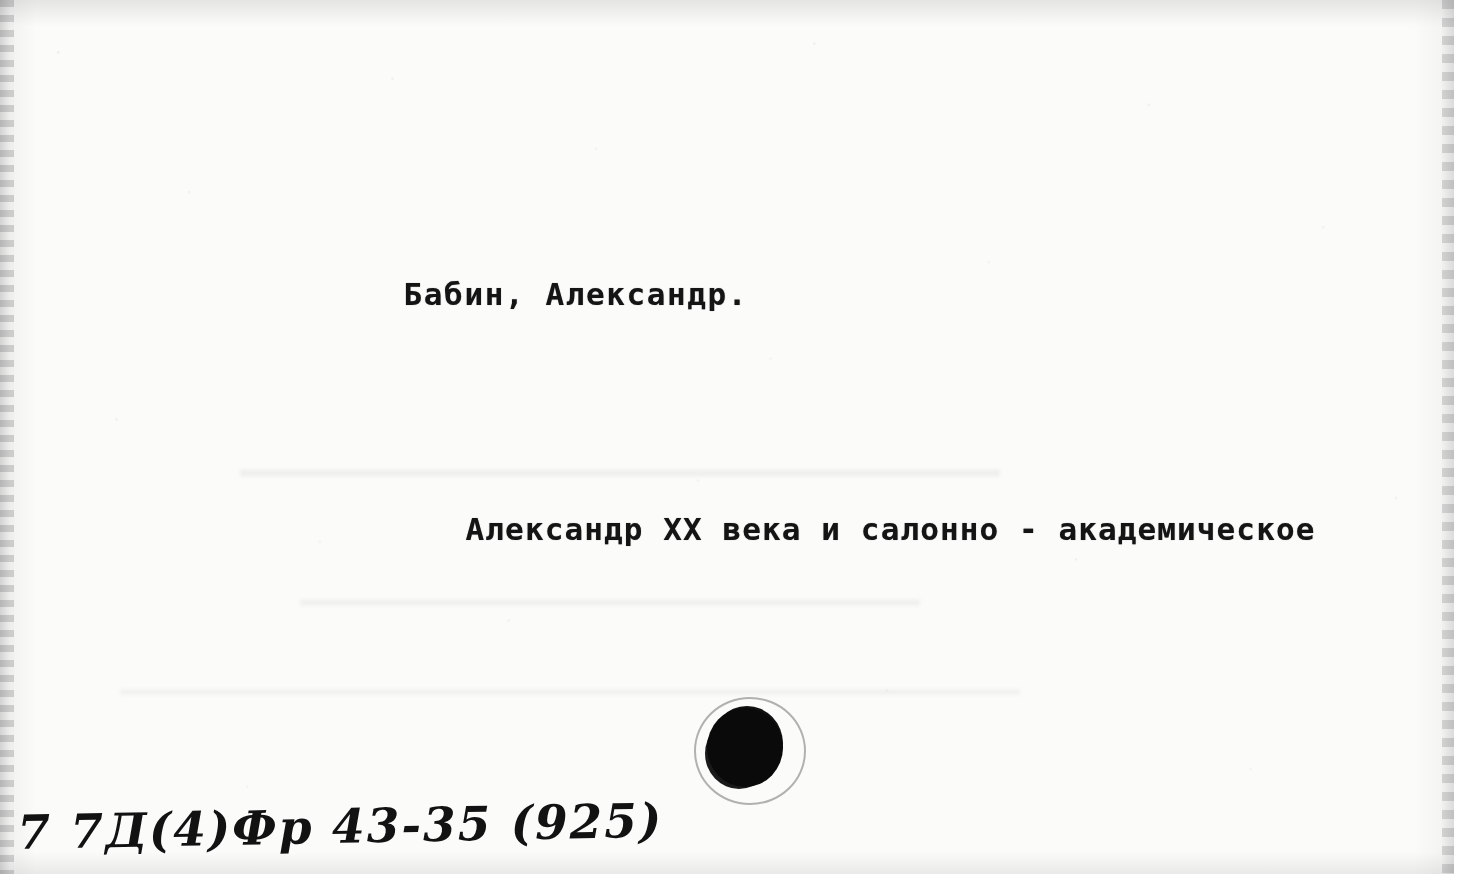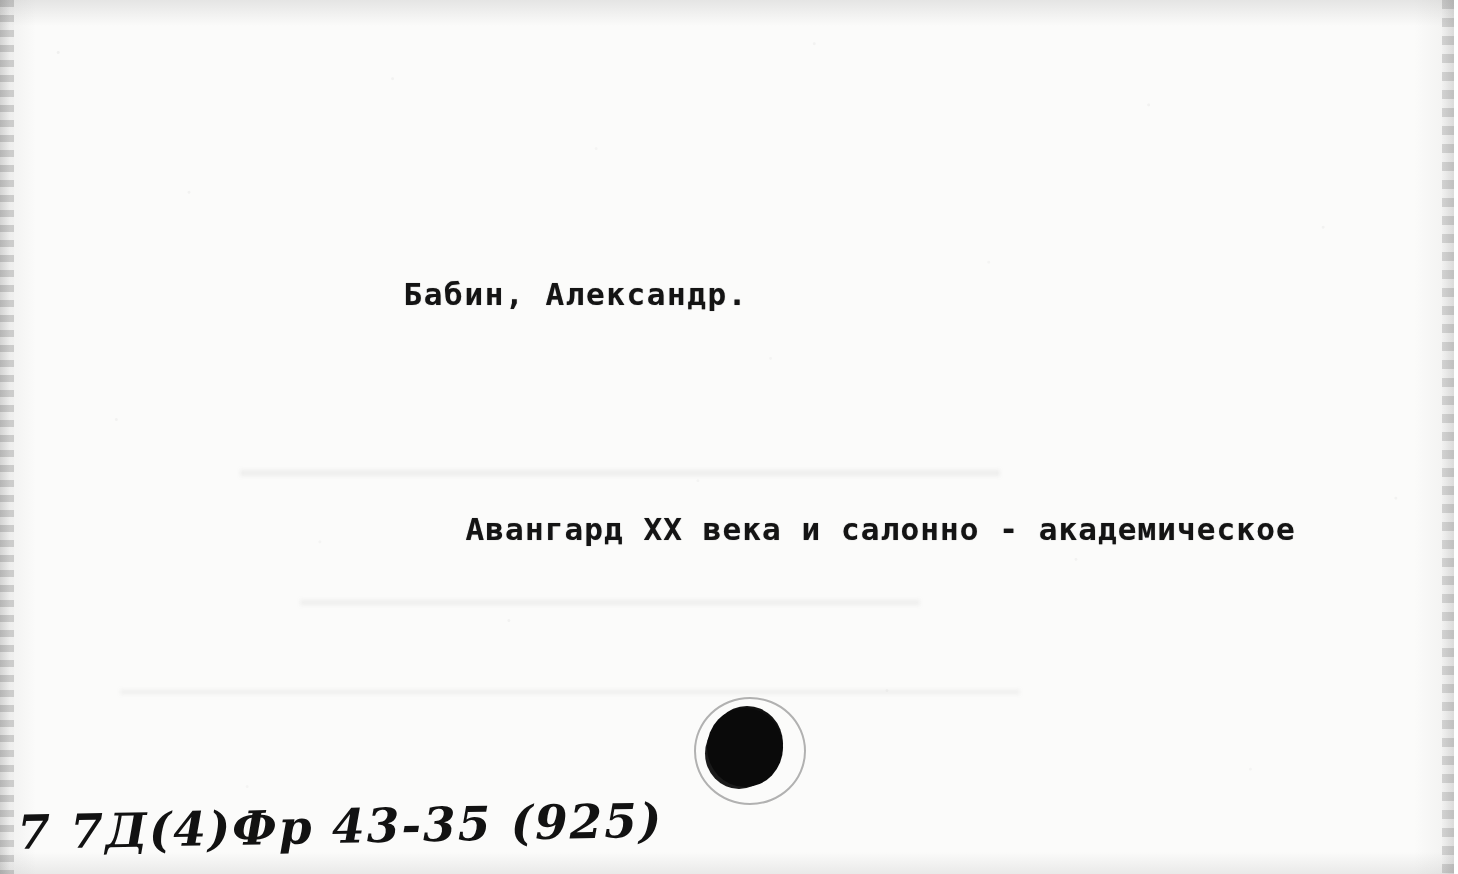--- a/index.html
+++ b/index.html
@@ -166,21 +166,21 @@
 
   <div class="smudge" style="left:240px; top:470px; width:760px; height:6px;"></div>
   <div class="smudge" style="left:300px; top:600px; width:620px; height:5px;"></div>
   <div class="smudge" style="left:120px; top:690px; width:900px; height:4px;"></div>
 
   <div id="record">
     <div class="rec-block">
       <span class="rec-line">Бабин, Александр.</span>
     </div>
     <div class="rec-block">
-      <span class="indent"></span><span class="rec-line tight">Авангард XX века и салонно - академическое</span>
+      <span class="indent"></span><span class="rec-line tight">Александр XX века и салонно - академическое</span>
     </div>
     
     
     
   </div>
 
   <div id="punch-halo"></div>
   <div id="punch-hole"></div>
 
   <div id="callnumber">7 7Д(4)Фр 43-35 (925)</div>

